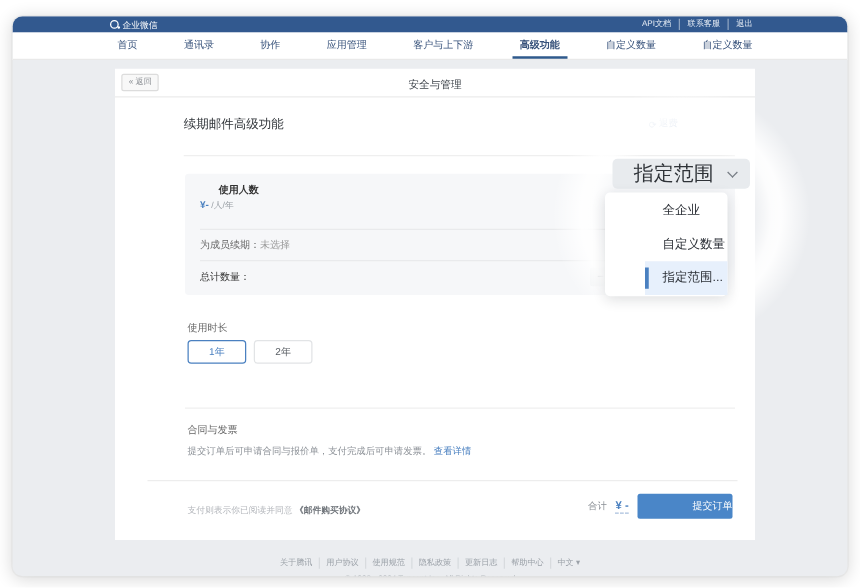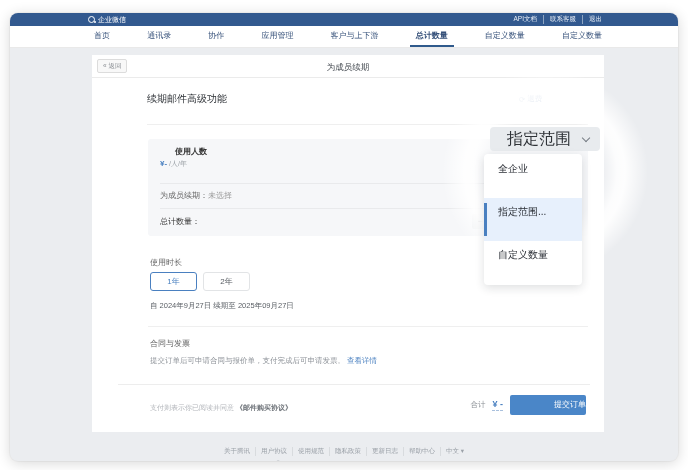--- a/index.html
+++ b/index.html
@@ -97,22 +97,22 @@
 
   
   .dd-btn { position:absolute; left:480px; top:114px; width:110px; height:24px; z-index:6;
             background:#e8ebee; border-radius:4px; display:flex; align-items:center;
             justify-content:space-between; padding:0 11px 0 17px; cursor:pointer; }
   .dd-btn .lbl { font-size:16px; color:#2f3338; }
   .chev-down { width:6px; height:6px; border-right:1.5px solid #767c84; border-bottom:1.5px solid #767c84;
             transform:rotate(45deg); margin-top:-3px; }
   .dd-menu { position:absolute; left:474px; top:141px; width:98px; z-index:6; background:#fff;
             border-radius:4px; padding:1px 0; box-shadow:0 3px 10px rgba(31,35,41,.14); }
-  .dd-item { position:relative; height:43px; line-height:27px; padding-left:14px; font-size:10px;
-            color:#2b2f36; cursor:pointer; }
+  .dd-item { position:relative; height:27px; line-height:27px; padding-left:14px; font-size:10px;
+            color:#2b2f36; cursor:pointer;margin-left:32px; }
   .dd-item.selected { background:#e7f0fc; }
   .dd-item.selected::before { content:""; position:absolute; left:0; top:5px; bottom:5px; width:3px; background:#4a80c0; }
 </style>
 </head>
 <body>
 
 <div class="window">
 
   <div class="topbar">
     <div class="logo">
@@ -126,30 +126,30 @@
     </div>
   </div>
 
   <div class="navbar">
     <div class="nav-inner">
       <span class="nav-item">首页</span>
       <span class="nav-item">通讯录</span>
       <span class="nav-item">协作</span>
       <span class="nav-item">应用管理</span>
       <span class="nav-item">客户与上下游</span>
-      <span class="nav-item active">总计数量</span>
+      <span class="nav-item active">高级功能</span>
       <span class="nav-item">自定义数量</span>
       <span class="nav-item">自定义数量</span>
     </div>
   </div>
 
   <div class="panel">
     <div class="titlebar">
       <span class="back-btn">« 返回</span>
-      <div class="page-title">为成员续期</div>
+      <div class="page-title">安全与管理</div>
     </div>
 
     <div class="heading">续期邮件高级功能</div>
     <div class="refund">
       <span>⟳</span>
       <span>退费</span>
     </div>
     <div class="divider div-top"></div>
 
     <div class="card">
@@ -163,21 +163,20 @@
       </div>
       <span class="chev-right">›</span>
       <div class="card-div cd2"></div>
       <div class="total-label">总计数量：</div>
       <div class="stepper-minus">−</div>
     </div>
 
     <div class="dur-label">使用时长</div>
     <div class="dur-btn dur-1">1年</div>
     <div class="dur-btn dur-2">2年</div>
-    <div class="period">自 2024年9月27日 续期至 2025年09月27日</div>
 
     <div class="divider div-mid"></div>
 
     <div class="inv-title">合同与发票</div>
     <div class="inv-desc">
       <span>提交订单后可申请合同与报价单，支付完成后可申请发票。</span>
       <span class="link">查看详情</span>
     </div>
 
     <div class="divider div-wide"></div>
@@ -206,17 +205,17 @@
   </div>
 
   <div class="spotlight"></div>
 
   <div class="dd-btn">
     <span class="lbl">指定范围</span>
     <span class="chev-down"></span>
   </div>
   <div class="dd-menu">
     <div class="dd-item">全企业</div>
+    <div class="dd-item">自定义数量</div>
     <div class="dd-item selected">指定范围...</div>
-    <div class="dd-item">自定义数量</div>
   </div>
 
 </div>
 
 </body></html>

